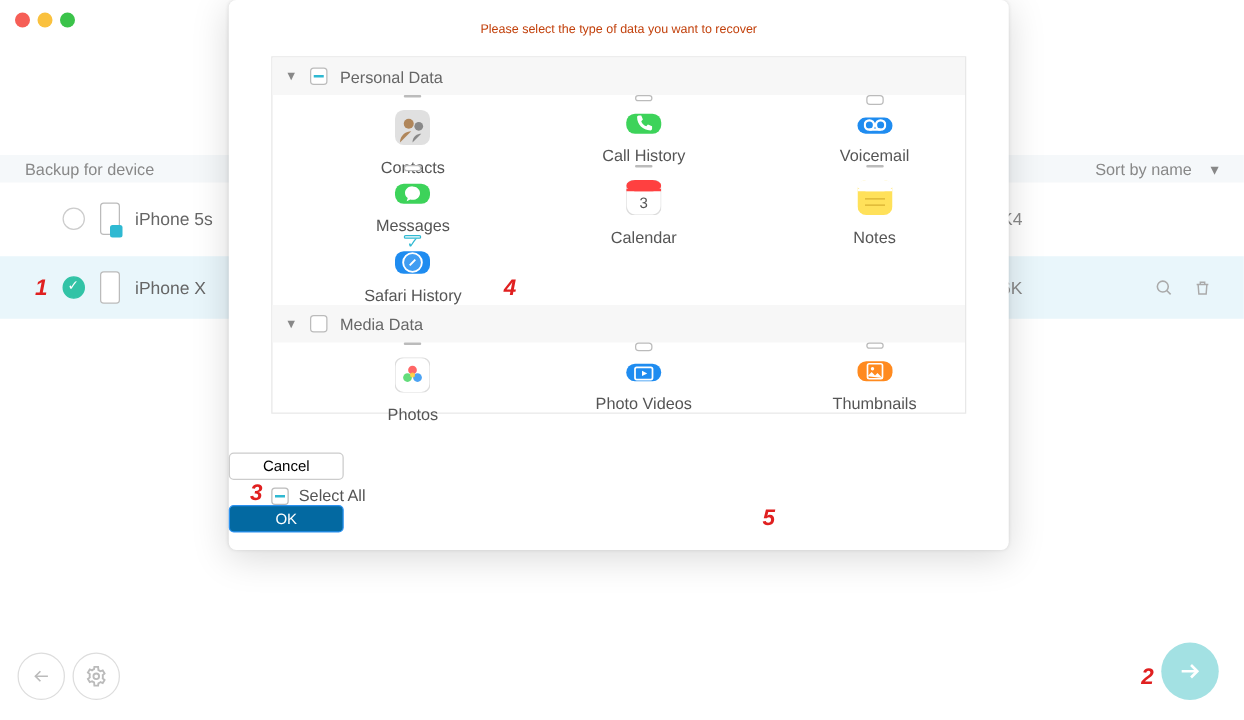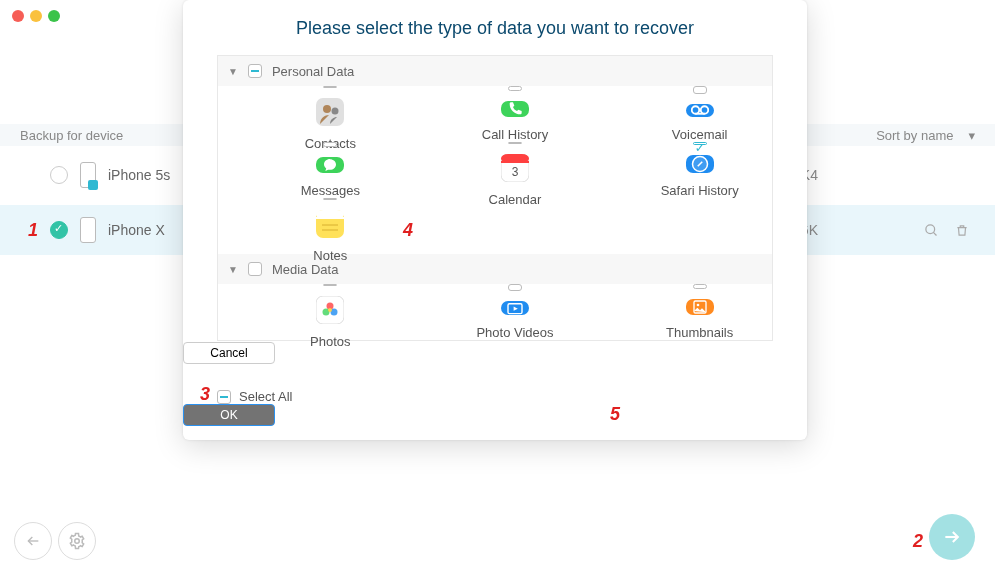--- a/index.html
+++ b/index.html
@@ -28,35 +28,35 @@
   .device-row .actions { position: absolute; right: 26px; display: flex; gap: 16px; color: #aaa; font-size: 15px; }
 
   
   .footcirc { position: absolute; width: 38px; height: 38px; border: 1px solid #ddd; border-radius: 50%; display: flex; align-items: center; justify-content: center; color: #aaa; font-size: 16px; background: #fff; }
   .footcirc.back { left: 14px; bottom: 16px; }
   .footcirc.gear { left: 58px; bottom: 16px; }
   .footcirc.next { right: 20px; bottom: 16px; width: 46px; height: 46px; background: #a3e1e3; border: none; color: #fff; font-size: 20px; }
 
   
   .dialog { position: absolute; left: 183px; top: 0; width: 624px; height: 440px; background: #fff; border-radius: 6px; box-shadow: 0 6px 30px rgba(0,0,0,0.15), 0 0 3px rgba(0,0,0,0.1); z-index: 10; padding: 18px 0 0 0; }
-  .dialog h3 { text-align: center; font-weight: 400; font-size: 18px; color: #0c4a6e; margin-bottom: 16px; }
+  .dialog h3 { text-align: center; font-weight: 400; font-size: 10px; color: #c2410c; margin-bottom: 16px; }
   .groups { margin: 0 34px; border: 1px solid #e8e8e8; }
   .grouphdr { background: #f7f7f7; height: 30px; display: flex; align-items: center; padding: 0 10px; gap: 10px; font-size: 13px; color: #666; }
   .grouphdr .arrow { color: #888; font-size: 10px; }
   .cbx { width: 14px; height: 14px; border: 1px solid #bbb; border-radius: 3px; background: #fff; display: inline-block; position: relative; }
   .cbx.indet::after { content: ""; position: absolute; left: 2px; right: 2px; top: 5px; height: 2px; background: #2fb9d2; }
   .cbx.check { border-color: #2fb9d2; }
   .cbx.check::after { content: "✓"; position: absolute; left: 1px; top: -2px; font-size: 12px; color: #2fb9d2; }
   .items { display: grid; grid-template-columns: repeat(3, 1fr); }
   .item { display: flex; align-items: center; gap: 10px; height: 56px; padding-left: 40px; font-size: 13px; color: #555; flex-direction: column; }
   .item .ico { width: 28px; height: 28px; border-radius: 7px; display: flex; align-items: center; justify-content: center; color: #fff; font-size: 15px; }
   .selall { position: absolute; left: 34px; bottom: 36px; display: flex; align-items: center; gap: 8px; font-size: 13px; color: #555; }
   .dlg-btns { position: absolute; bottom: 14px; left: 0; right: 0; display: flex; justify-content: center; gap: 20px; flex-direction: column; }
   .dlg-btns button { width: 92px; height: 22px; border-radius: 4px; font-size: 12px; border: 1px solid #ccc; background: #fff; cursor: pointer; }
-  .dlg-btns button.ok { background: #737373; border-color: #2a91f0; color: #fff; margin-top: 20px; }
+  .dlg-btns button.ok { background: #0369a1; border-color: #2a91f0; color: #fff; }
 
   
   .ann { position: absolute; color: #e02020; font-weight: bold; font-size: 18px; font-style: italic; z-index: 50; }
 
   svg { display: block; }
 </style>
 </head>
 <body>
 
 <div class="traffic">
@@ -177,41 +177,41 @@
             <svg width="28" height="28">
               <rect width="28" height="28" rx="7" fill="#fff" stroke="#ddd"></rect>
               <rect width="28" height="9" rx="7" fill="#ff4040"></rect>
               <rect y="7" width="28" height="2" fill="#ff4040"></rect>
               <text x="14" y="22" text-anchor="middle" font-size="12" fill="#555">3</text>
             </svg>
           </div>
           <span>Calendar</span>
         </div>
         <div class="item">
+          <span class="cbx "></span>
+          <div class="ico" style="background:transparent">
+            <svg width="28" height="28">
+              <rect width="28" height="28" rx="7" fill="#ffe15a"></rect>
+              <rect y="0" width="28" height="9" fill="#fff" rx="7"></rect>
+              <rect y="7" width="28" height="2" fill="#fff"></rect>
+              <line x1="6" y1="15" x2="22" y2="15" stroke="#d8b030" stroke-width="1"></line>
+              <line x1="6" y1="20" x2="22" y2="20" stroke="#d8b030" stroke-width="1"></line>
+            </svg>
+          </div>
+          <span>Notes</span>
+        </div>
+        <div class="item">
           <span class="cbx check"></span>
           <div class="ico" style="background:#1f8cf0">
             <svg width="18" height="18" viewBox="0 0 24 24" fill="none" stroke="#fff" stroke-width="2">
               <circle cx="12" cy="12" r="10" fill="#fff" fill-opacity=".15"></circle>
               <polygon points="15 9 11 13 9 15 13 11" fill="#fff"></polygon>
             </svg>
           </div>
           <span>Safari History</span>
-        </div>
-        <div class="item">
-          <span class="cbx "></span>
-          <div class="ico" style="background:transparent">
-            <svg width="28" height="28">
-              <rect width="28" height="28" rx="7" fill="#ffe15a"></rect>
-              <rect y="0" width="28" height="9" fill="#fff" rx="7"></rect>
-              <rect y="7" width="28" height="2" fill="#fff"></rect>
-              <line x1="6" y1="15" x2="22" y2="15" stroke="#d8b030" stroke-width="1"></line>
-              <line x1="6" y1="20" x2="22" y2="20" stroke="#d8b030" stroke-width="1"></line>
-            </svg>
-          </div>
-          <span>Notes</span>
         </div>
       </div>
 
     <div class="grouphdr">
       <span class="arrow">▼</span>
       <span class="cbx"></span>
       <span>Media Data</span>
     </div>
     <div class="items" id="items-1">
         <div class="item">

